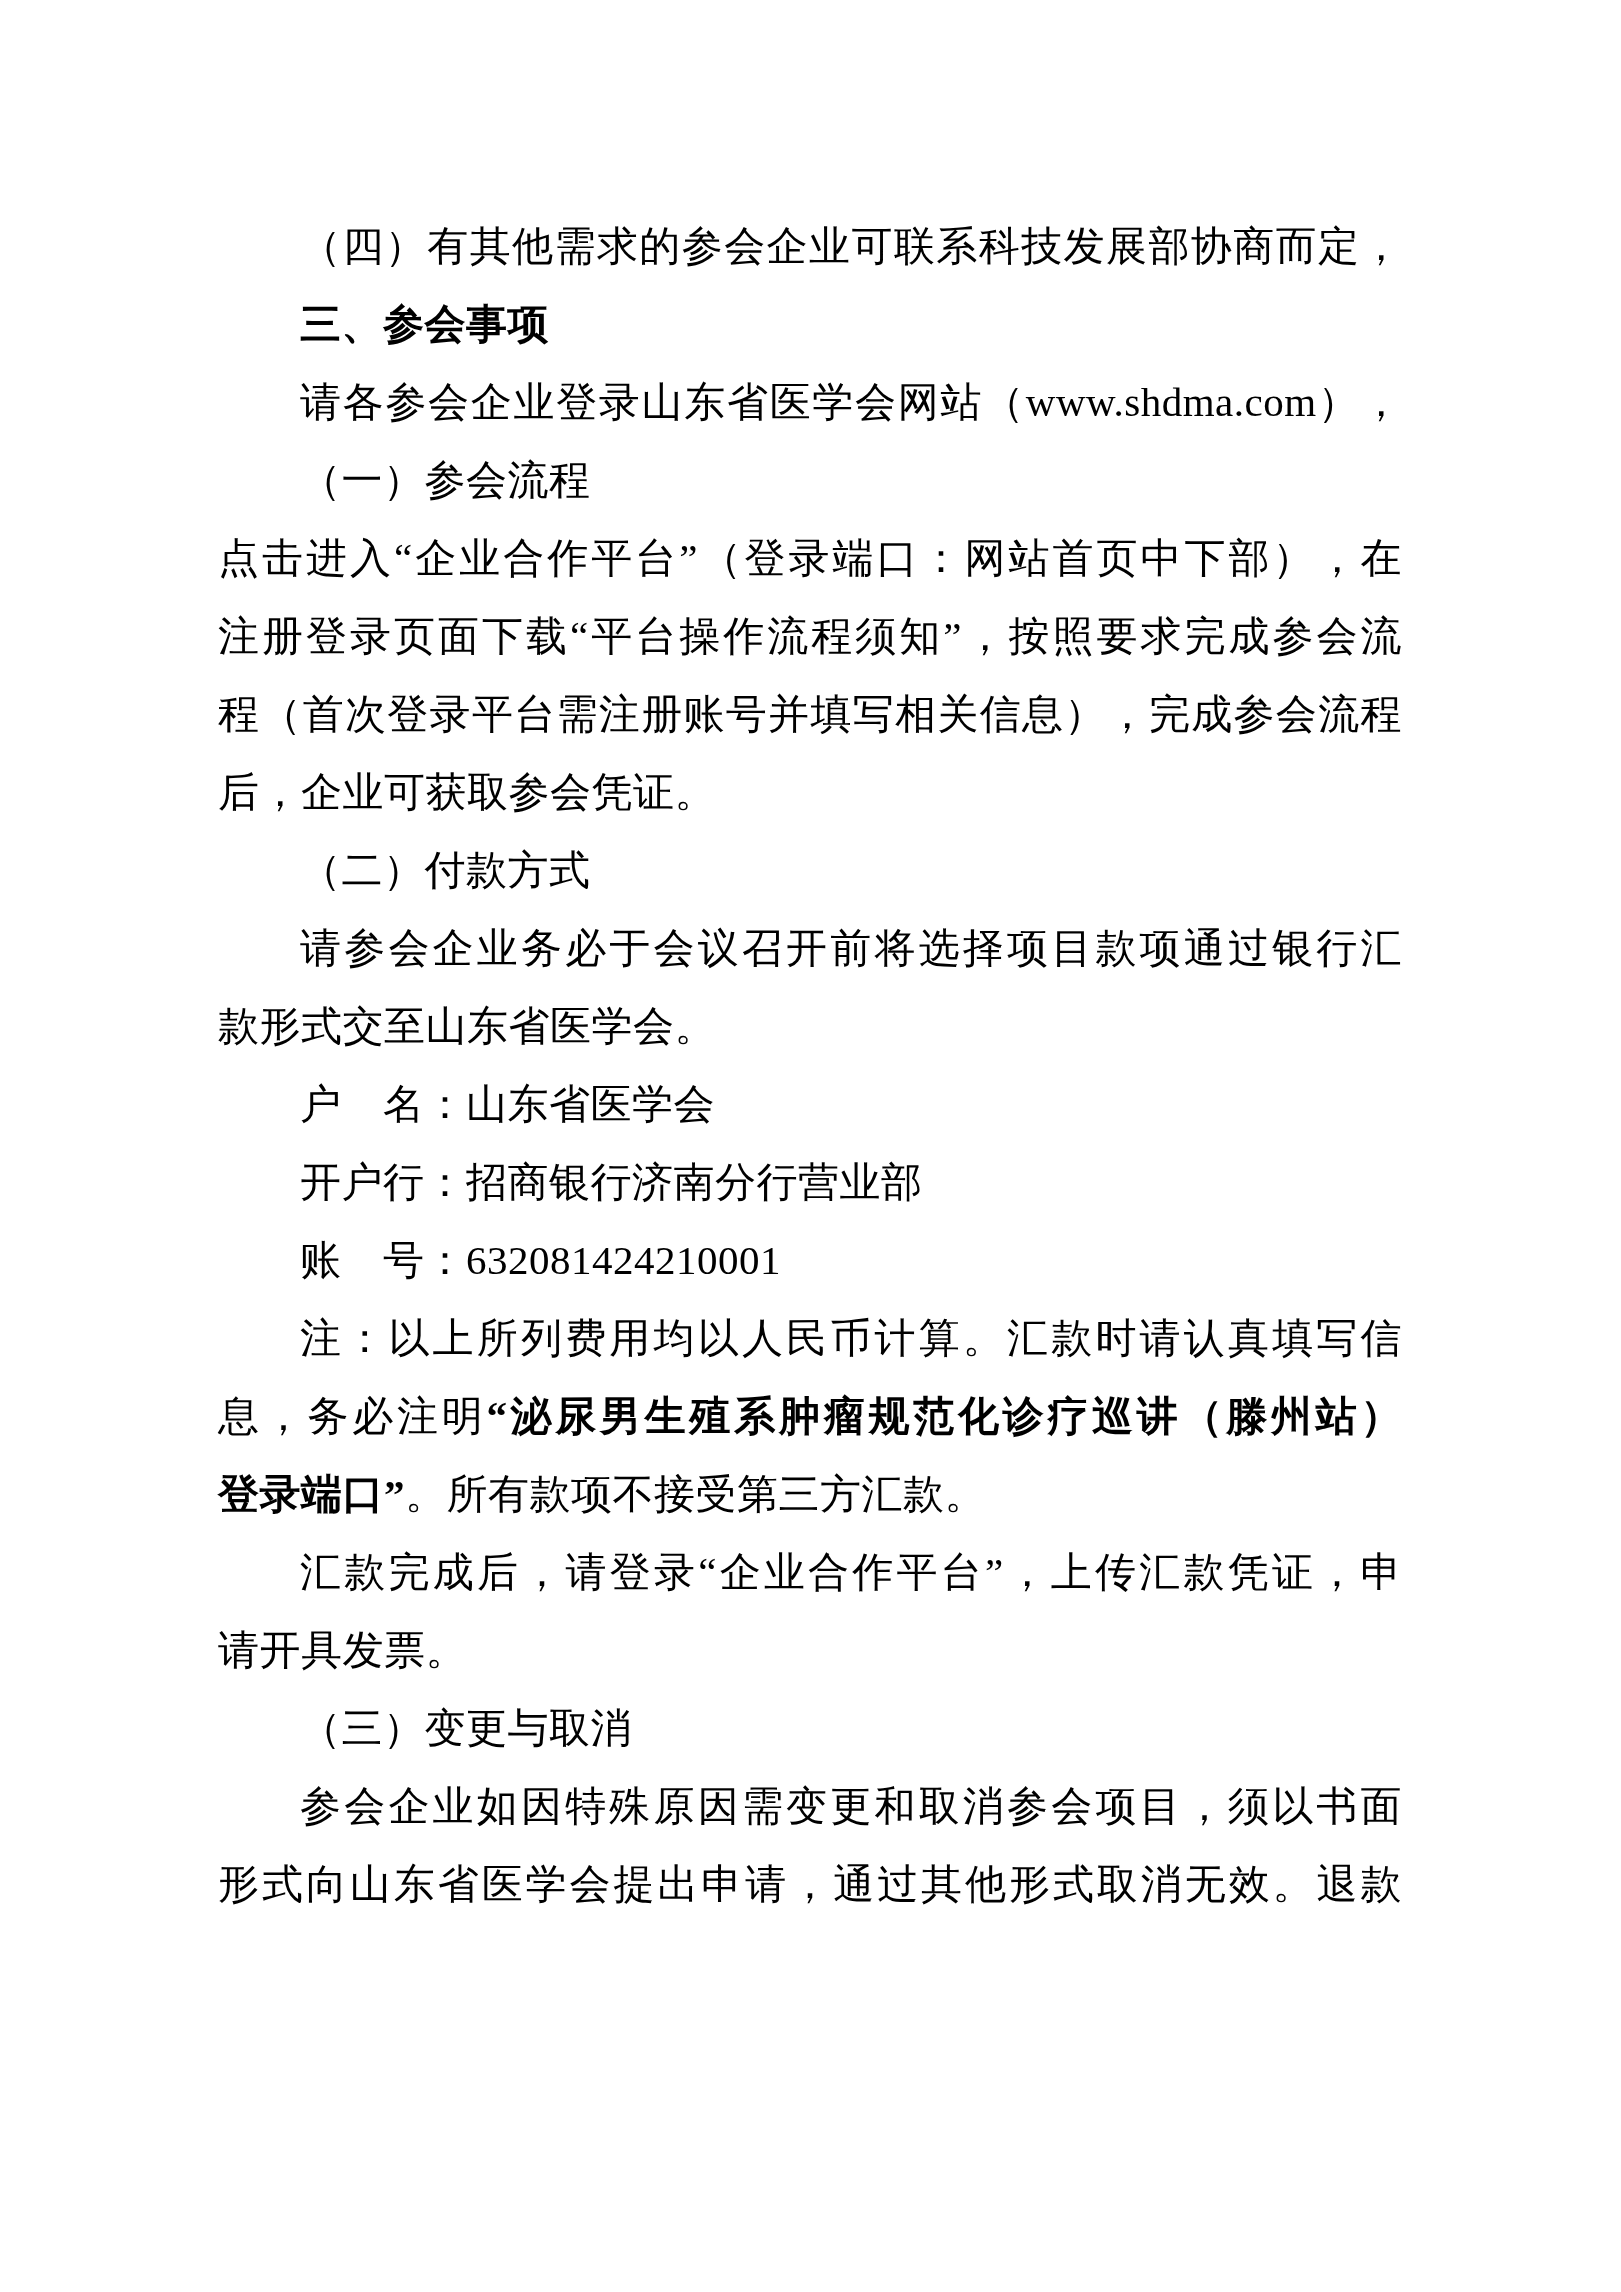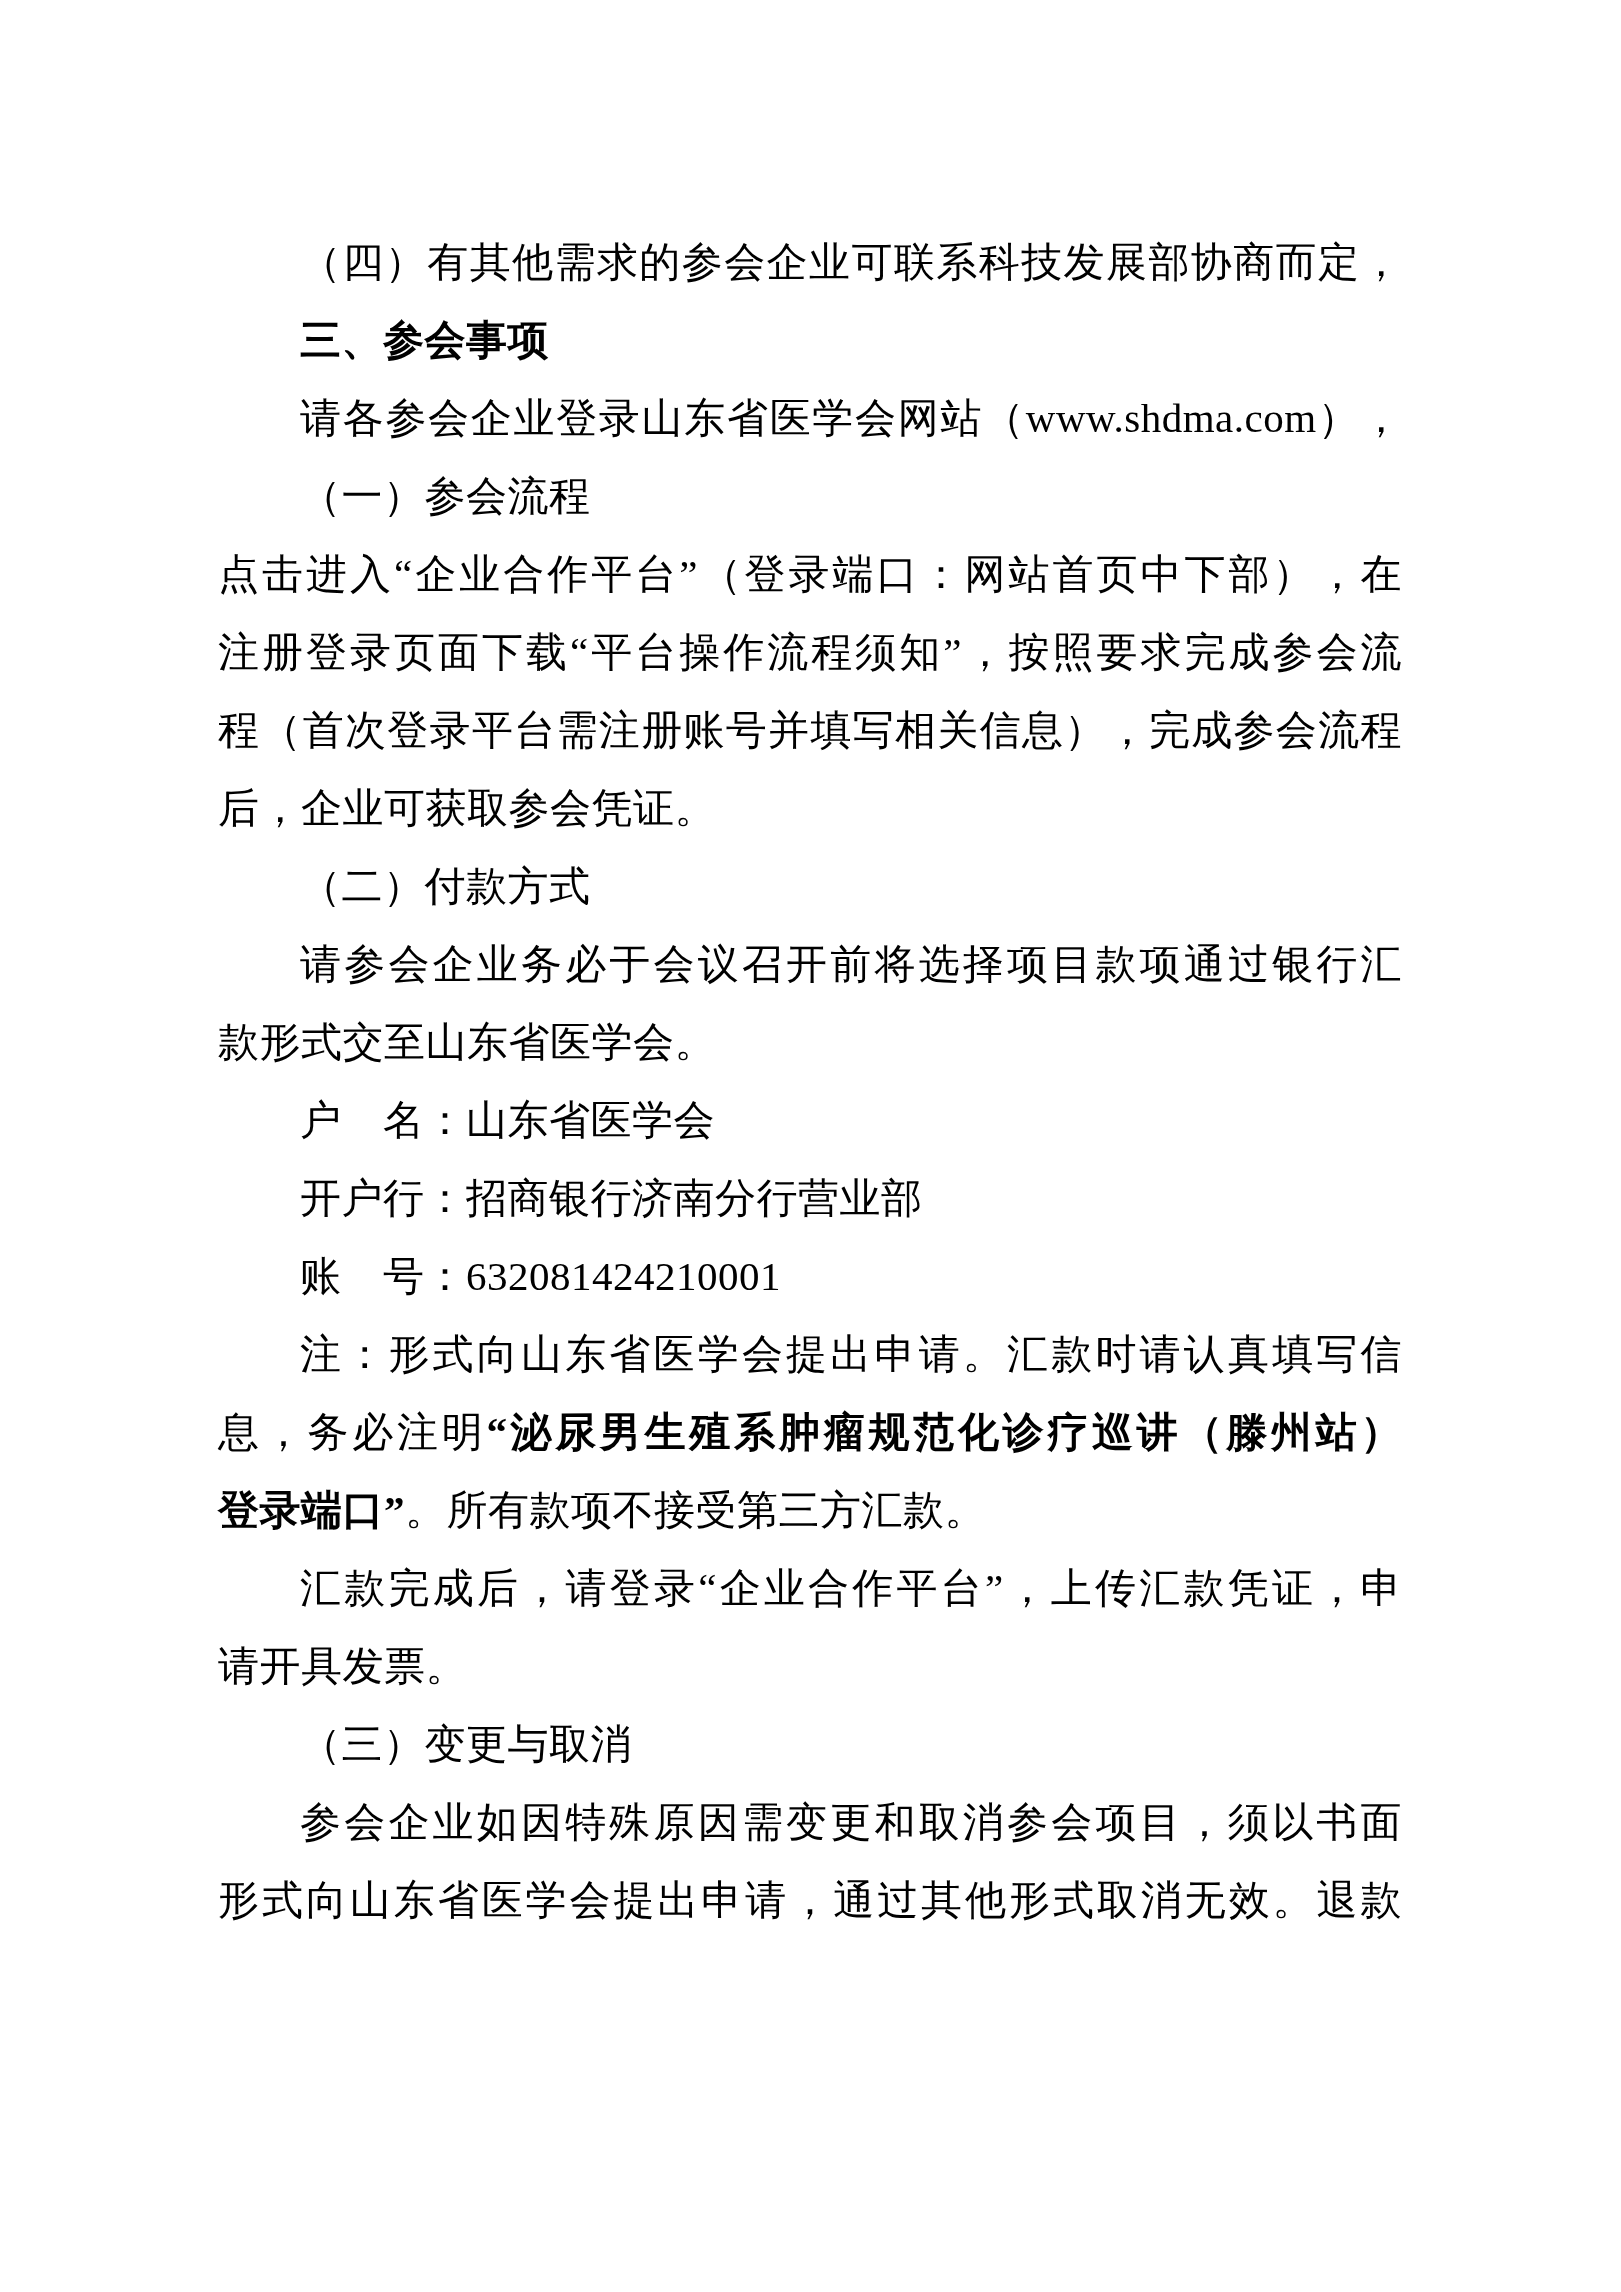--- a/index.html
+++ b/index.html
@@ -8,21 +8,21 @@
     width: 1621px;
     height: 2293px;
     background: #ffffff;
     color: #000000;
     font-family: "Liberation Serif", "DejaVu Serif", serif;
     overflow: hidden;
   }
   .doc-body {
     position: absolute;
     left: 218px;
-    top: 223px;
+    top: 207px;
     width: 1184px;
   }
   .line {
     height: 78px;
     line-height: 78px;
     font-size: 41px;
     letter-spacing: 0.5px;
     text-align: left;
   }
   .line.indent { text-indent: 2em; }
@@ -48,21 +48,21 @@
       <div class="line justify"><span class="seg">点击进入“企业合作平台”（登录端口：网站首页中下部），在</span></div>
       <div class="line justify"><span class="seg">注册登录页面下载“平台操作流程须知”，按照要求完成参会流</span></div>
       <div class="line justify"><span class="seg">程（首次登录平台需注册账号并填写相关信息），完成参会流程</span></div>
       <div class="line"><span class="seg">后，企业可获取参会凭证。</span></div>
       <div class="line indent"><span class="seg">（二）付款方式</span></div>
       <div class="line indent justify"><span class="seg">请参会企业务必于会议召开前将选择项目款项通过银行汇</span></div>
       <div class="line"><span class="seg">款形式交至山东省医学会。</span></div>
       <div class="line indent"><span class="seg">户　名：山东省医学会</span></div>
       <div class="line indent"><span class="seg">开户行：招商银行济南分行营业部</span></div>
       <div class="line indent"><span class="seg">账　号：632081424210001</span></div>
-      <div class="line indent justify"><span class="seg">注：形式向山东省医学会提出申请。汇款时请认真填写信</span></div>
+      <div class="line indent justify"><span class="seg">注：以上所列费用均以人民币计算。汇款时请认真填写信</span></div>
       <div class="line justify"><span class="seg">息，务必注明</span><span class="seg bold">“泌尿男生殖系肿瘤规范化诊疗巡讲（滕州站）</span></div>
       <div class="line"><span class="seg bold">登录端口”</span><span class="seg">。所有款项不接受第三方汇款。</span></div>
       <div class="line indent justify"><span class="seg">汇款完成后，请登录“企业合作平台”，上传汇款凭证，申</span></div>
       <div class="line"><span class="seg">请开具发票。</span></div>
       <div class="line indent"><span class="seg">（三）变更与取消</span></div>
       <div class="line indent justify"><span class="seg">参会企业如因特殊原因需变更和取消参会项目，须以书面</span></div>
       <div class="line justify"><span class="seg">形式向山东省医学会提出申请，通过其他形式取消无效。退款</span></div>
     </div>
 </main>
 

